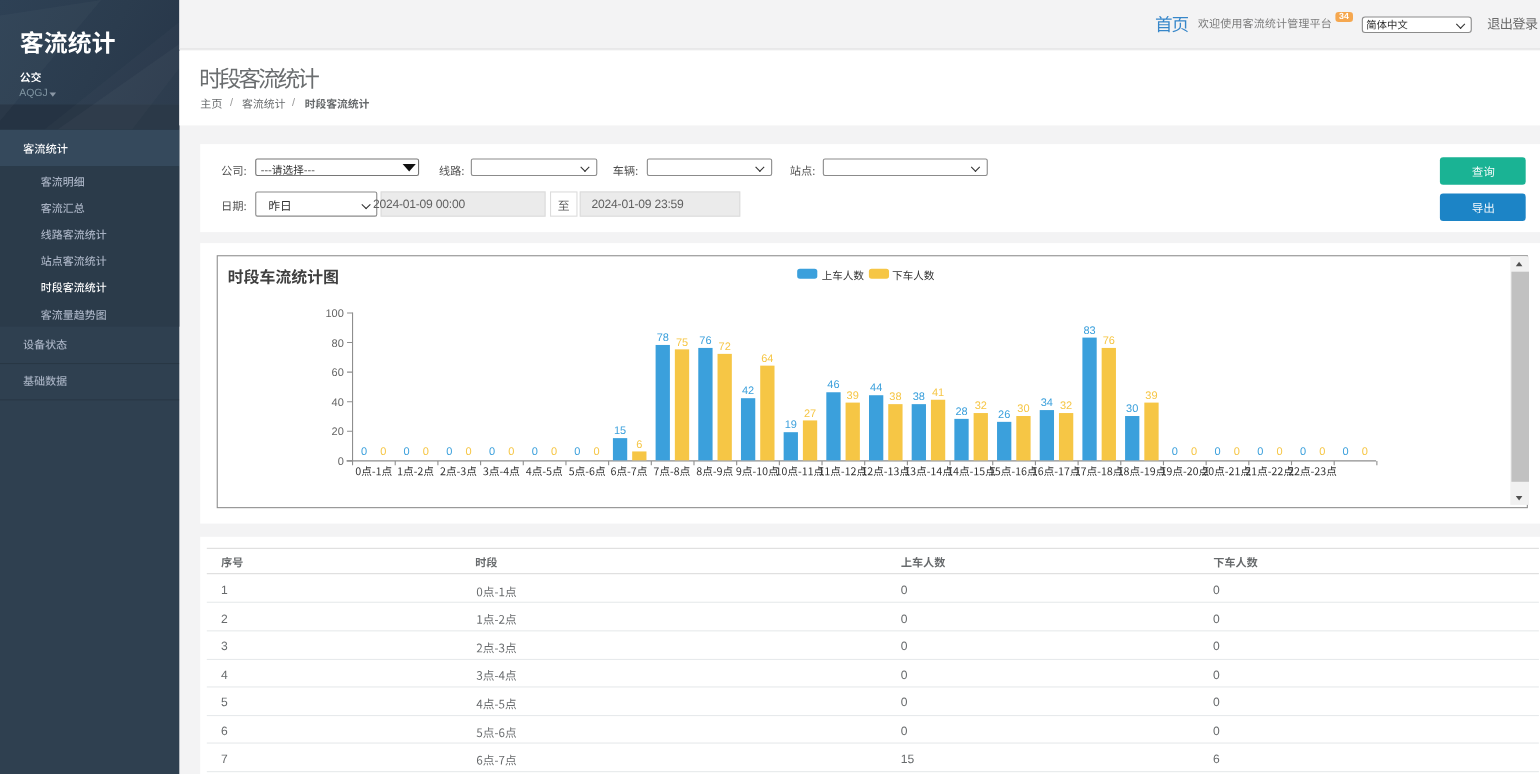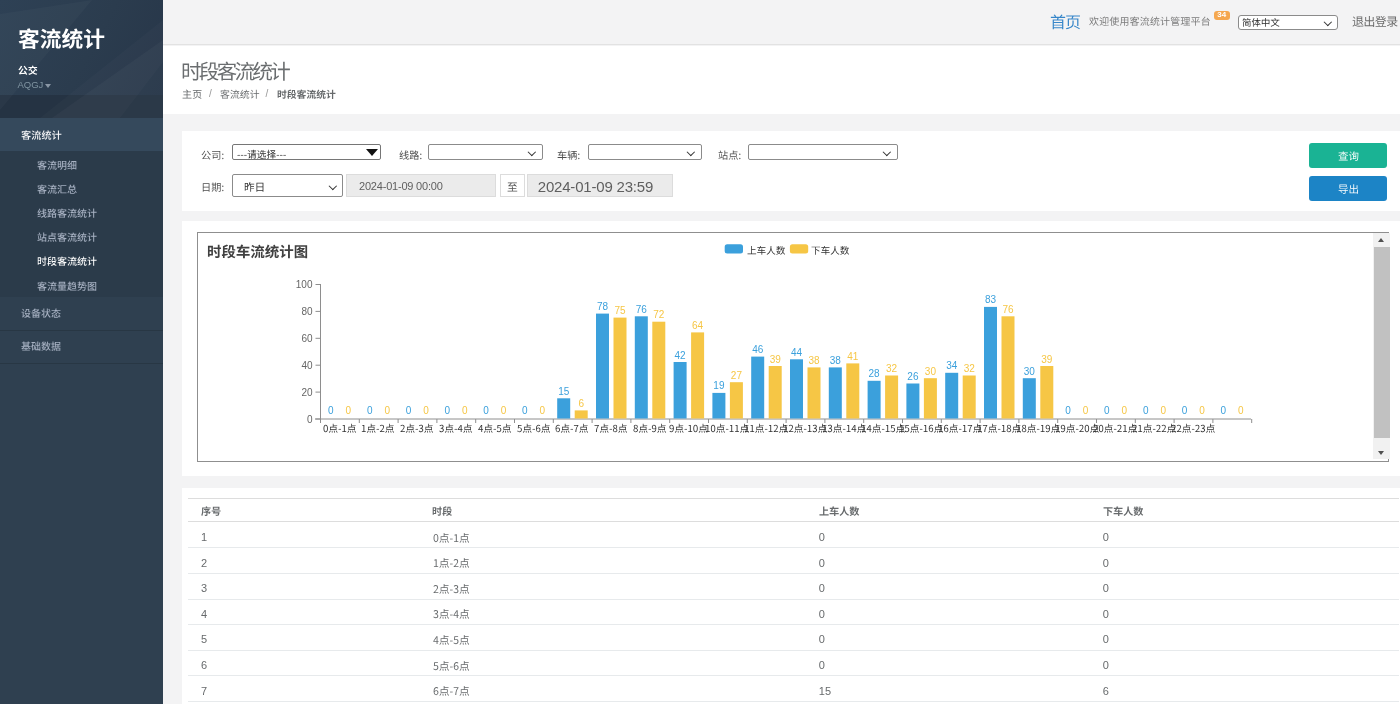--- a/index.html
+++ b/index.html
@@ -865,22 +865,22 @@
       <use href="#gR70b9" xlink:href="#gR70b9" x="555"></use>
       <use href="#gR002d" xlink:href="#gR002d" x="1555"></use>
       <use href="#gR0037" xlink:href="#gR0037" x="1902"></use>
       <use href="#gR70b9" xlink:href="#gR70b9" x="2457"></use>
     </g>
   </svg>
 <div class="ht" style="left:17.5px;top:80px;font-size:9.5px;color:#8095a2;line-height:9.5px;">AQGJ</div>
 <div class="ht" style="left:1221.8px;top:10.8px;font-size:8px;color:#ffffff;line-height:8px;font-weight:bold;transform:translateX(-50%);">34</div>
 <div class="ht" style="left:209px;top:88.5px;font-size:10px;color:#999999;line-height:10px;">/</div>
 <div class="ht" style="left:265.5px;top:88.5px;font-size:10px;color:#999999;line-height:10px;">/</div>
-<div class="ht" style="left:359px;top:180.7px;font-size:11px;color:#5f5f5f;line-height:11px;letter-spacing:-0.2px;">2024-01-09 00:00</div>
-<div class="ht" style="left:537.8px;top:180.7px;font-size:15px;color:#5f5f5f;line-height:11px;letter-spacing:-0.2px;">2024-01-09 23:59</div>
+<div class="ht" style="left:339px;top:180.7px;font-size:11px;color:#5f5f5f;line-height:11px;letter-spacing:-0.2px;">2024-01-09 00:00</div>
+<div class="ht" style="left:537.8px;top:180.7px;font-size:11px;color:#5f5f5f;line-height:11px;letter-spacing:-0.2px;">2024-01-09 23:59</div>
 <div class="ht" style="left:201px;top:531.9px;font-size:11px;color:#676a6c;line-height:11px;">1</div>
 <div class="ht" style="left:818.8px;top:531.9px;font-size:11px;color:#676a6c;line-height:11px;">0</div>
 <div class="ht" style="left:1102.8px;top:531.9px;font-size:11px;color:#676a6c;line-height:11px;">0</div>
 <div class="ht" style="left:201px;top:557.5px;font-size:11px;color:#676a6c;line-height:11px;">2</div>
 <div class="ht" style="left:818.8px;top:557.5px;font-size:11px;color:#676a6c;line-height:11px;">0</div>
 <div class="ht" style="left:1102.8px;top:557.5px;font-size:11px;color:#676a6c;line-height:11px;">0</div>
 <div class="ht" style="left:201px;top:583.1px;font-size:11px;color:#676a6c;line-height:11px;">3</div>
 <div class="ht" style="left:818.8px;top:583.1px;font-size:11px;color:#676a6c;line-height:11px;">0</div>
 <div class="ht" style="left:1102.8px;top:583.1px;font-size:11px;color:#676a6c;line-height:11px;">0</div>
 <div class="ht" style="left:201px;top:608.7px;font-size:11px;color:#676a6c;line-height:11px;">4</div>

